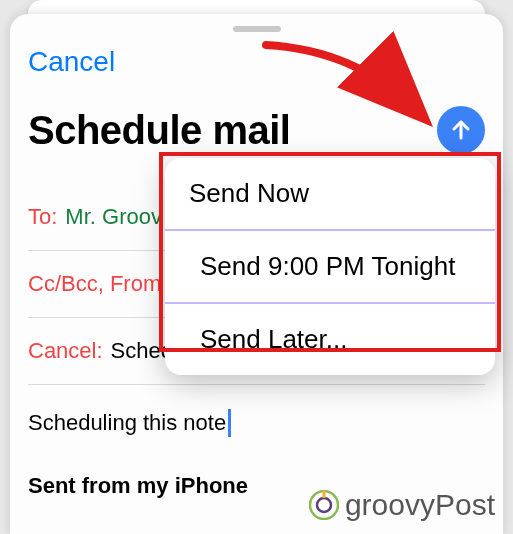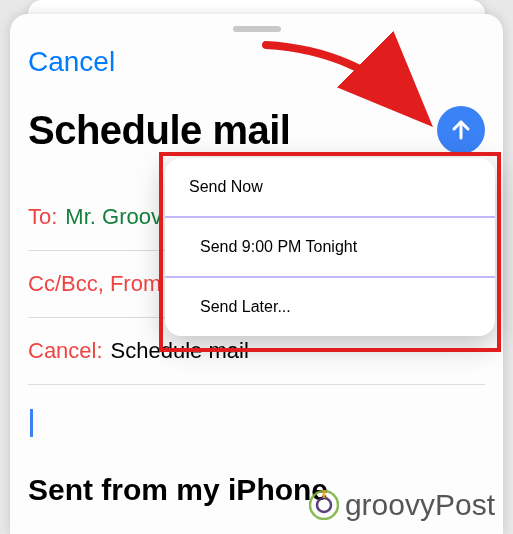--- a/index.html
+++ b/index.html
@@ -100,37 +100,37 @@
     }
     .cursor {
       display: inline-block;
       width: 2.5px;
       height: 28px;
       background: #3b82f6;
       margin-left: 2px;
       vertical-align: middle;
     }
     .signature {
-      font-size: 30px;
+      font-size: 22px;
       padding: 28px 0;
       font-weight: 600;
     }
     .popup {
       position: absolute;
       top: 158px;
       left: 165px;
       width: 330px;
       background: #fff;
       border-radius: 16px;
       box-shadow: 0 8px 30px rgba(0,0,0,0.25);
       overflow: hidden;
     }
     .popup-item {
       padding: 20px 24px;
-      font-size: 16px;
+      font-size: 26px;
       color: #000;
     }
     .popup-item + .popup-item {
       border-top: 2px solid #c4b5fd;
       padding-left: 35px;
     }
     .highlight-box {
       position: absolute;
       top: 152px;
       left: 159px;
@@ -195,20 +195,21 @@
   <div class="field-row">
     <span class="field-label">Cc/Bcc, From</span>
   </div>
 
   <div class="field-row">
     <span class="field-label">Cancel:</span>
     <span class="field-value">Schedule mail</span>
   </div>
 
   <div class="body-text">
+    <span>Scheduling this note</span>
     <span class="cursor"></span>
   </div>
 
   <div class="signature">Sent from my iPhone</div>
 </div>
 
 <div class="popup">
   <div class="popup-item">Send Now</div>
   <div class="popup-item">Send 9:00 PM Tonight</div>
   <div class="popup-item">Send Later...</div>

